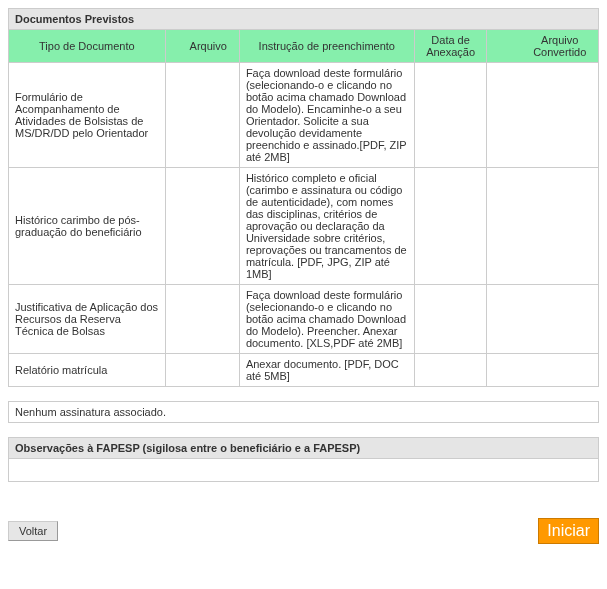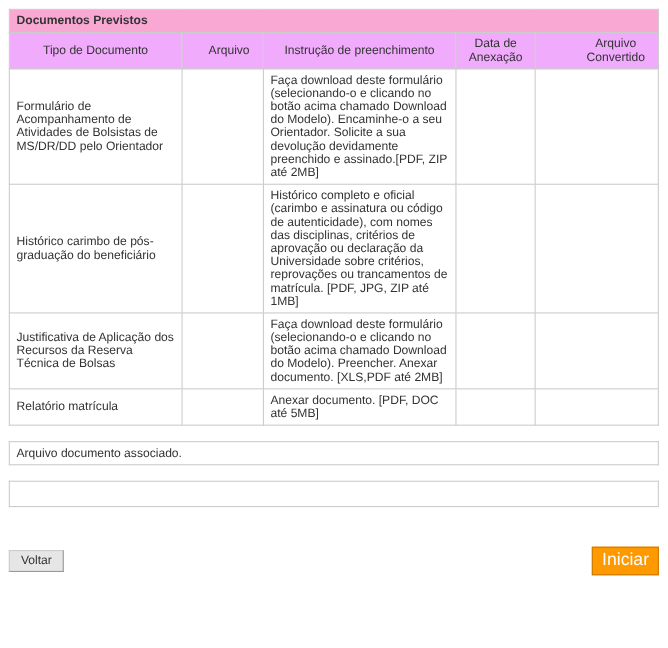--- a/index.html
+++ b/index.html
@@ -17,26 +17,26 @@
     border-collapse: collapse;
     margin-bottom: 14px;
   }
   th, td {
     border: 1px solid #ccc;
     padding: 4px 6px;
     text-align: left;
     vertical-align: middle;
   }
   .section-header {
-    background: #f9a8d4;
+    background: #e5e5e5;
     font-weight: bold;
     color: #333;
   }
   .col-header {
-    background: #f0abfc;
+    background: #86efac;
     text-align: center;
     color: #333;
     font-weight: normal;
   }
  .col-tipo { width: 170px; }
   .col-arquivo { width: 55px; padding-left: 18px; }
   .col-instrucao { width: 205px; text-align: center; }
   .col-data { width: 65px; }
   .col-conv { width: 70px; padding-left: 40px; }
   .button-row {
@@ -114,27 +114,30 @@
     <td>Anexar documento. [PDF, DOC até 5MB]</td>
     <td></td>
     <td></td>
   </tr>
 </tbody>
   </table>
 
 <table>
   <tbody>
   <tr class="full-row">
-    <td>Arquivo documento associado.</td>
+    <td>Nenhum assinatura associado.</td>
   </tr>
 </tbody>
   </table>
 
 <table>
   <tbody>
+      <tr class="section-header">
+    <th>Observações à FAPESP (sigilosa entre o beneficiário e a FAPESP)</th>
+  </tr>
   <tr class="empty-row">
     <td></td>
   </tr>
 </tbody>
   </table>
 
 <div class="button-row">
   <button class="btn-voltar">Voltar</button>
   <button class="btn-iniciar">Iniciar</button>
 </div>

